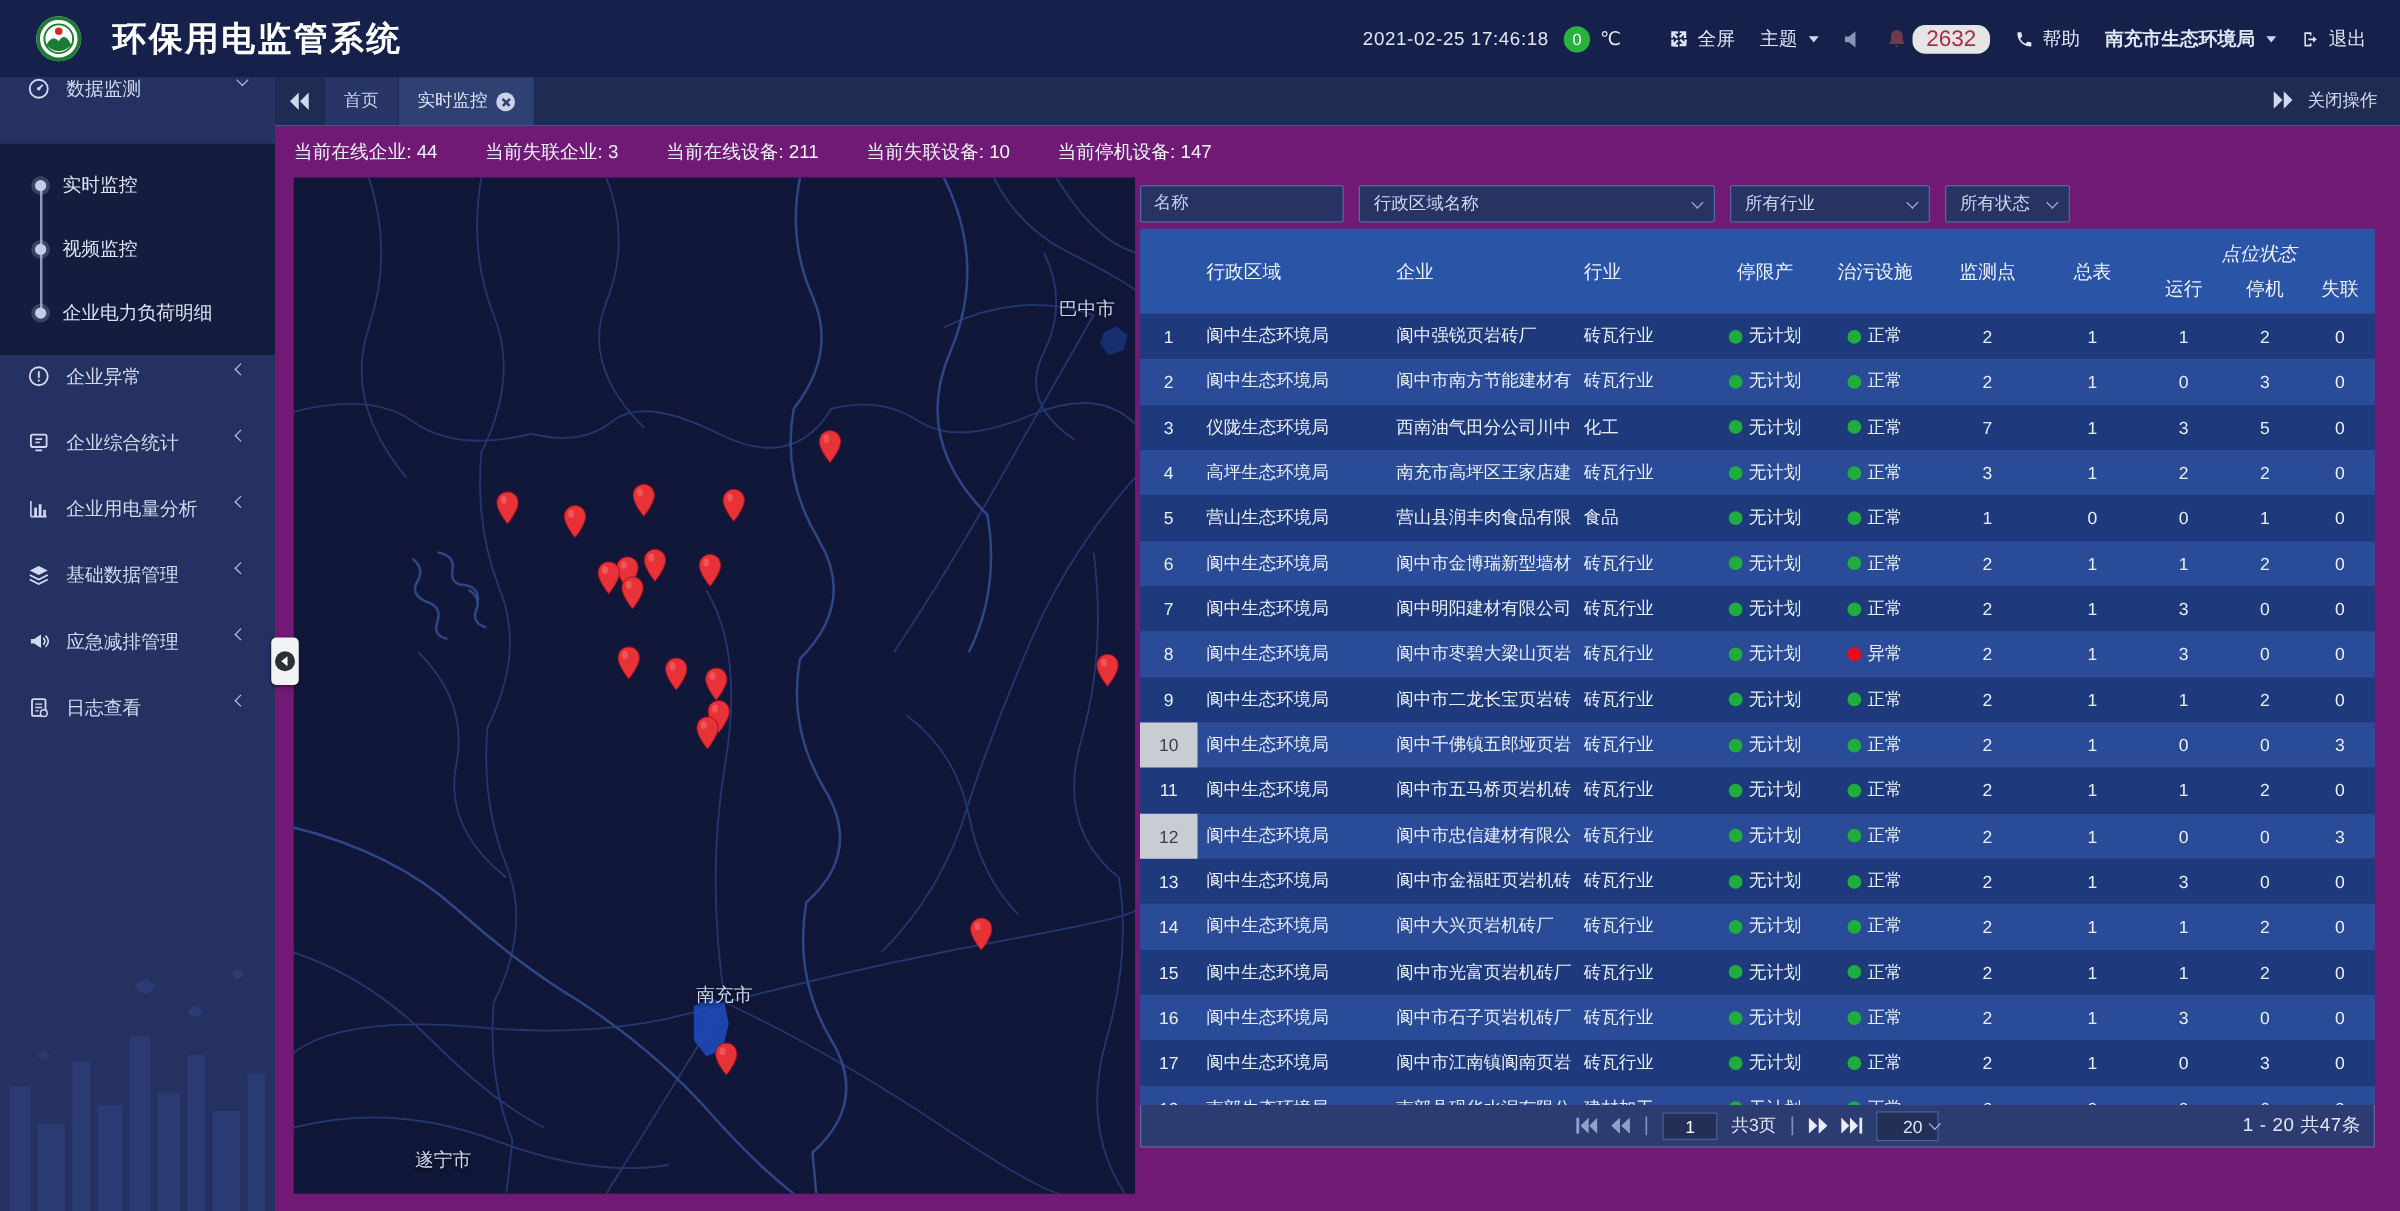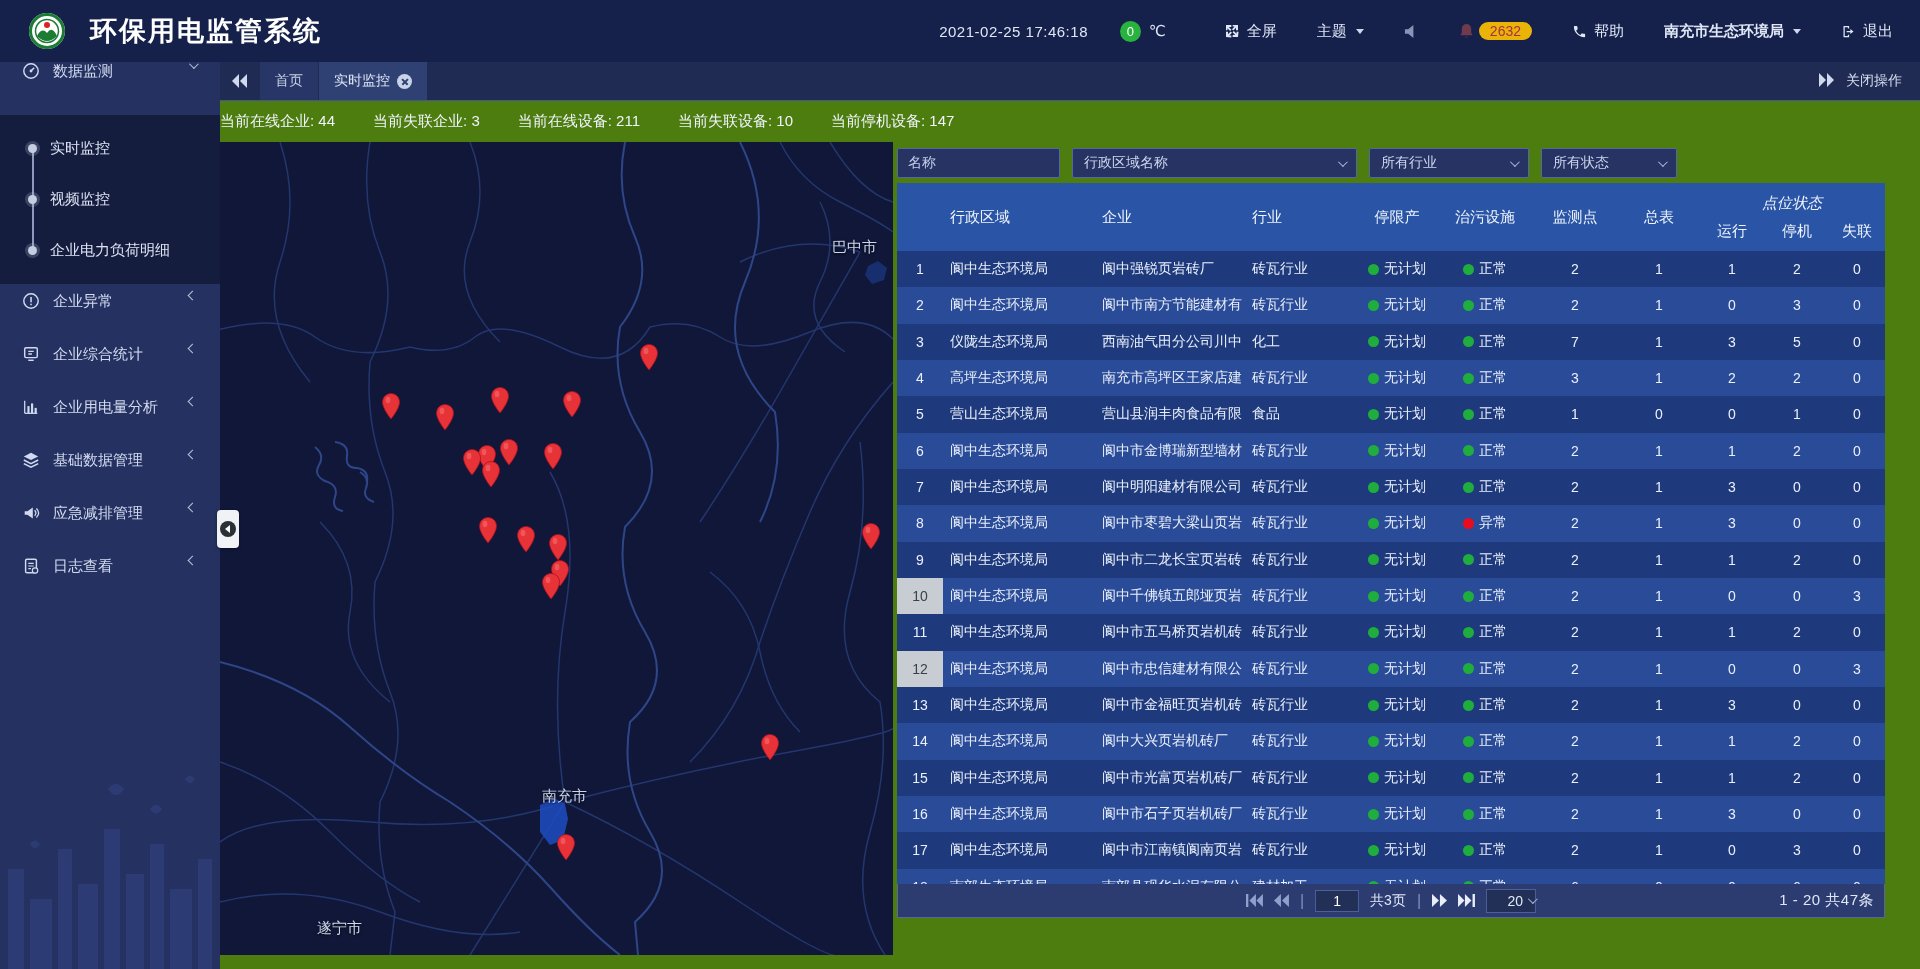--- a/index.html
+++ b/index.html
@@ -4,27 +4,27 @@
 <style>
 *{margin:0;padding:0;box-sizing:border-box}
 html,body{width:1920px;height:969px;overflow:hidden}
 body{font-family:"Liberation Sans","DejaVu Sans",sans-serif;background:#2b4387;color:#e9eef9}
 .page{position:relative;width:1920px;height:969px;overflow:hidden}
 
 .hdr{height:62px;background:#15204b;display:flex;align-items:center;justify-content:space-between;padding:0 27px 0 28px}
 .hdr-left{display:flex;align-items:center;gap:24px}
 .logo{width:38px;height:38px;flex:0 0 auto}
 .title{font-size:27px;font-weight:bold;color:#fff;letter-spacing:2px}
-.hdr-right{display:flex;align-items:center;font-size:15px;color:#dfe6f5;gap:40px}
+.hdr-right{display:flex;align-items:center;font-size:15px;color:#dfe6f5;gap:20px}
 .dt{letter-spacing:.5px}
 .temp{display:flex;align-items:center;gap:8px;margin-left:-8px;margin-right:18px}
 .temp-circ{width:21px;height:21px;border-radius:50%;background:#27b33e;color:#fff;font-size:13px;display:flex;align-items:center;justify-content:center}
 .hbtn{display:flex;align-items:center;gap:7px;cursor:pointer;white-space:nowrap}
 .caret{display:inline-block;width:0;height:0;border-left:4px solid transparent;border-right:4px solid transparent;border-top:5px solid #cfd6ee;margin-left:2px}
-.badge{background:#eab308;color:#a93043;border-radius:10px;padding:1px 11px;font-size:14px;margin-left:-2px}
+.badge{background:#e5e5e5;color:#a93043;border-radius:10px;padding:1px 11px;font-size:18px;margin-left:-2px}
 .org{font-weight:bold}
 
 .sidebar{position:absolute;left:0;top:62px;width:220px;bottom:0;background:#253261;overflow:hidden}
 .side-item{height:53px;display:flex;align-items:flex-start;padding:0 24px 0 22px;color:#d3daf0;font-size:15px;cursor:pointer}
 .side-item .icon{width:18px;height:18px;margin-right:13px;flex:0 0 auto}
 .side-label{flex:1}
 .chev{width:7px;height:7px;border-right:1.6px solid #b9c2dc;border-bottom:1.6px solid #b9c2dc;display:inline-block}
 .chev.down{transform:rotate(45deg) translateY(-2px)}
 .chev.left{transform:rotate(135deg)}
 .submenu{background:#141d3e;padding:8px 0;position:relative;margin-bottom:8px}
@@ -40,21 +40,21 @@
 .tabbar{height:39px;background:#1f2b52;display:flex;align-items:stretch;border-bottom:1px solid #44568e}
 .tabnav{width:40px;display:flex;align-items:center;justify-content:center;cursor:pointer}
 .tabs{display:flex}
 .tab{padding:0 15px;display:flex;align-items:center;gap:7px;font-size:14px;color:#c7d0e8;background:#273666;margin-right:1px;cursor:pointer}
 .tab.active{background:#2f4173;color:#dde4f6}
 .tab-close{width:15px;height:15px;border-radius:50%;background:#c9d2e8;position:relative;flex:0 0 auto}
 .tab-close::before,.tab-close::after{content:'';position:absolute;left:3.5px;top:7px;width:8px;height:1.6px;background:#2e3f70}
 .tab-close::before{transform:rotate(45deg)}
 .tab-close::after{transform:rotate(-45deg)}
 .tabbar-right{margin-left:auto;display:flex;align-items:center;gap:12px;padding-right:18px;font-size:14px;color:#d6ddf0}
-.content{position:absolute;top:39px;left:0;right:0;bottom:0;background:#4d7c0f;}
+.content{position:absolute;top:39px;left:0;right:0;bottom:0;background:#701a75;padding-left:15px}
 .stats{height:41px;display:flex;align-items:center;gap:38px;font-size:15px;color:#f0f4fc}
 .cols{display:flex}
 
 .map{width:673px;height:813px;background:#101739;position:relative;overflow:hidden;flex:0 0 auto}
 .map-label{position:absolute;font-size:15px;color:#cdd6ec;text-shadow:0 1px 3px rgba(0,0,0,.8);white-space:nowrap}
 .pin{position:absolute;width:22px;height:28px}
 
 .panel{width:988px;margin-left:4px;flex:0 0 auto}
 .filters{margin-top:6px;height:30px;display:flex;gap:12px;font-size:14px}
 .f-input{width:163px;height:30px;background:#273363;border:1px solid #55679f;color:#cdd6ef;padding:0 10px;border-radius:2px;font-family:Liberation Mono, monospace;font-size:14px}
@@ -410,21 +410,21 @@
           <div class="filters">
             <input class="f-input" placeholder="名称" style="">
             <div class="sel" style="width:285px">
               <span>行政区域名称</span>
               <span class="chevd"></span>
             </div>
             <div class="sel" style="width:160px">
               <span>所有行业</span>
               <span class="chevd"></span>
             </div>
-            <div class="sel" style="width:136px">
+            <div class="sel" style="width:100px">
               <span>所有状态</span>
               <span class="chevd"></span>
             </div>
           </div>
           <div class="thead" id="thead">
               <div class="th"></div>
               <div class="th left">行政区域</div>
               <div class="th left">企业</div>
               <div class="th left">行业</div>
               <div class="th">停限产</div>

